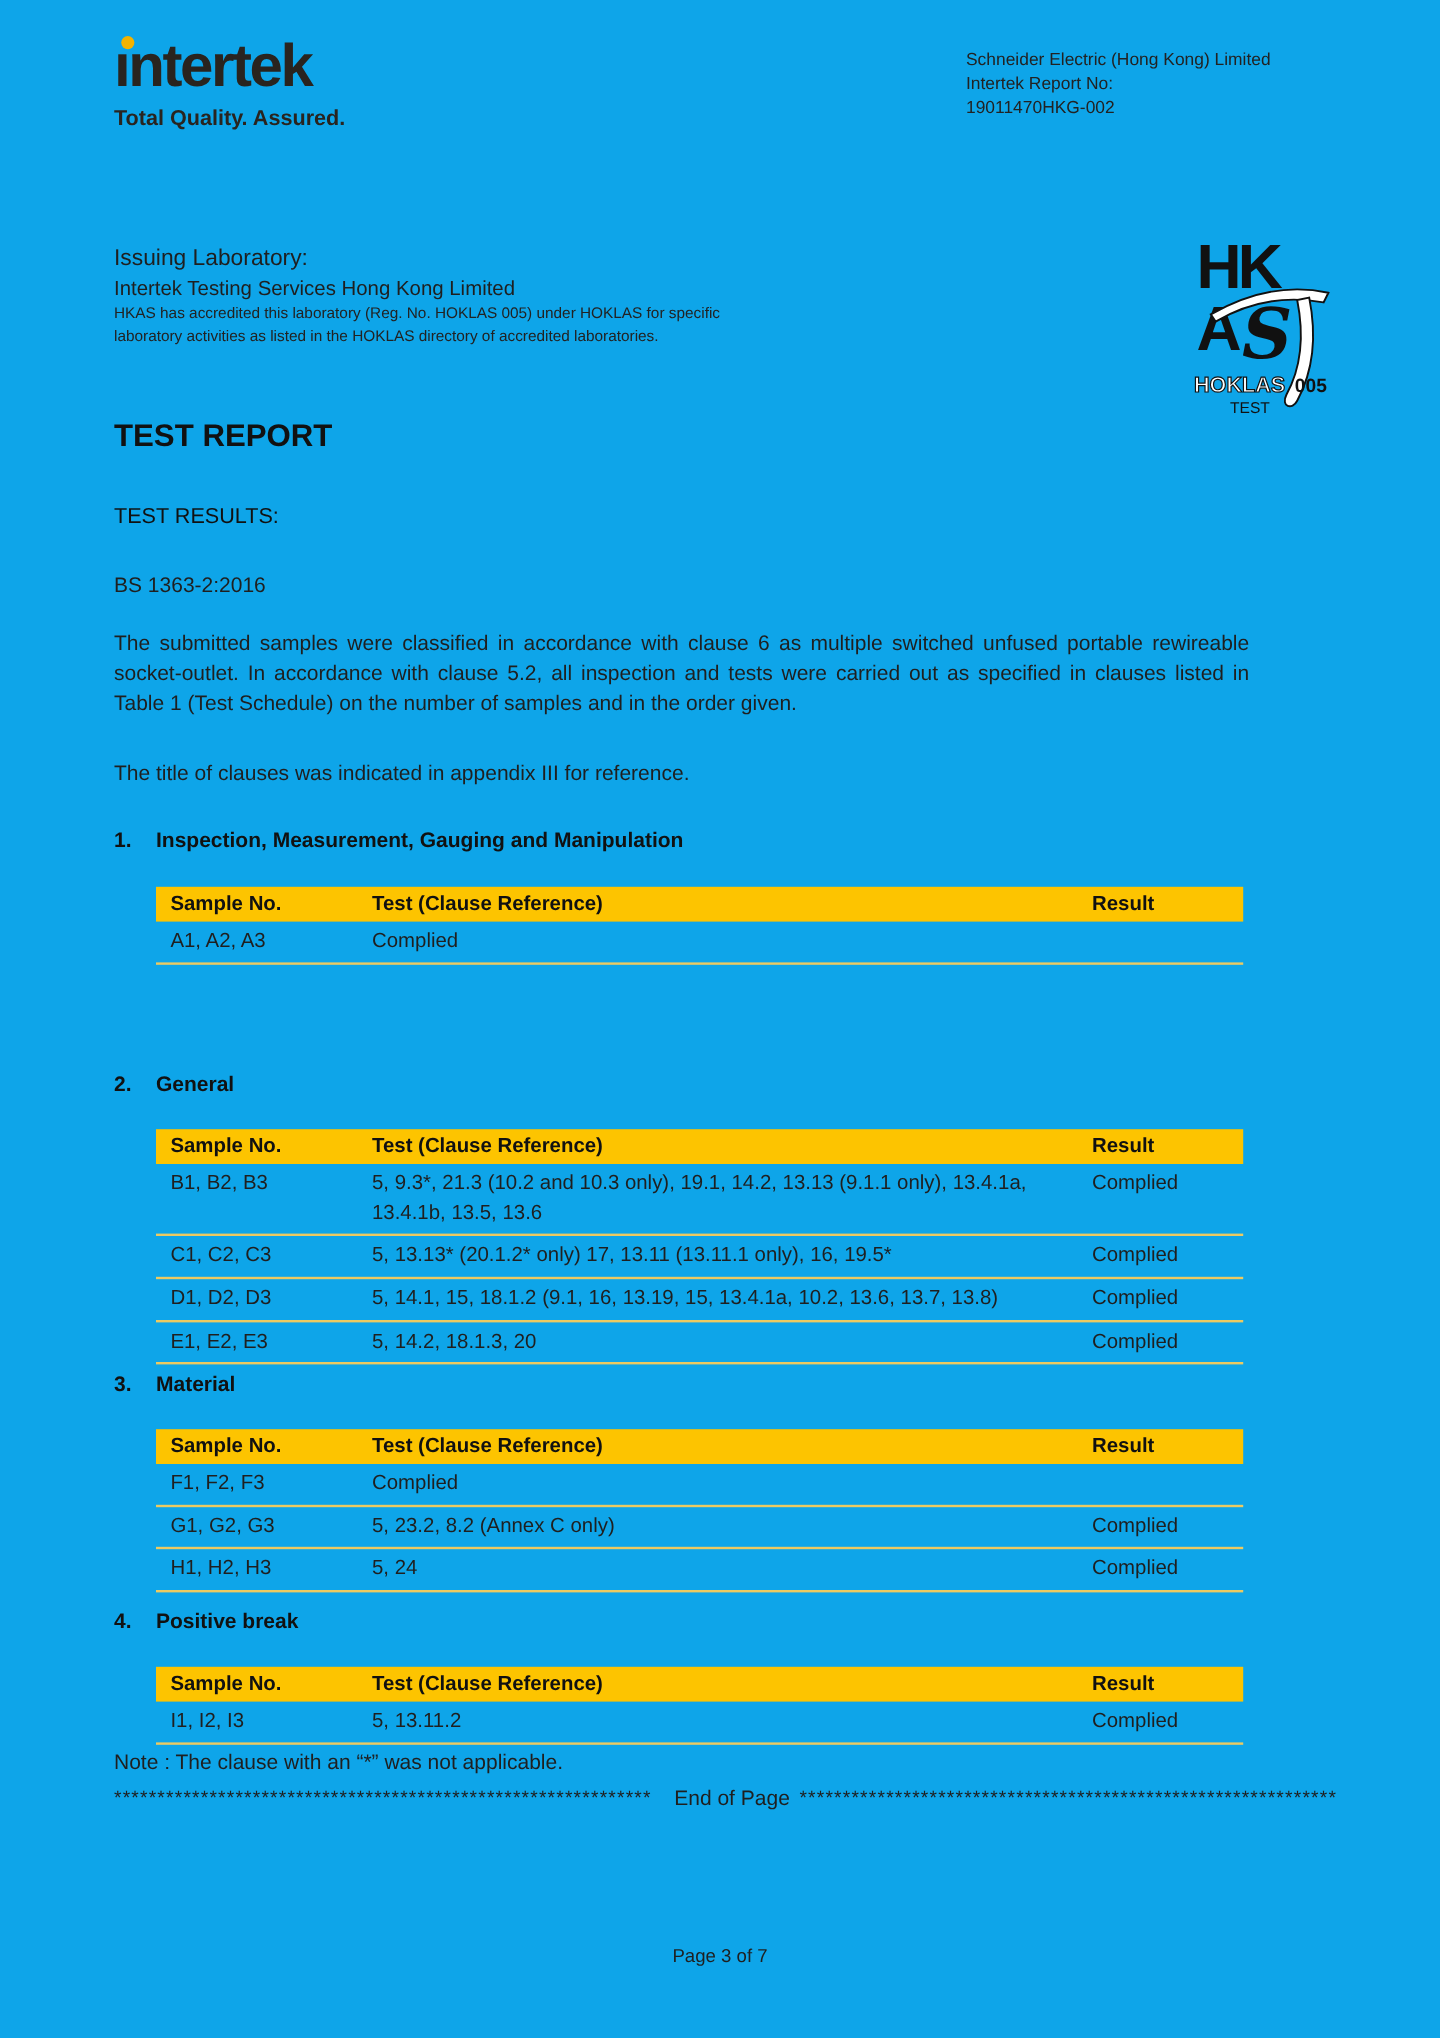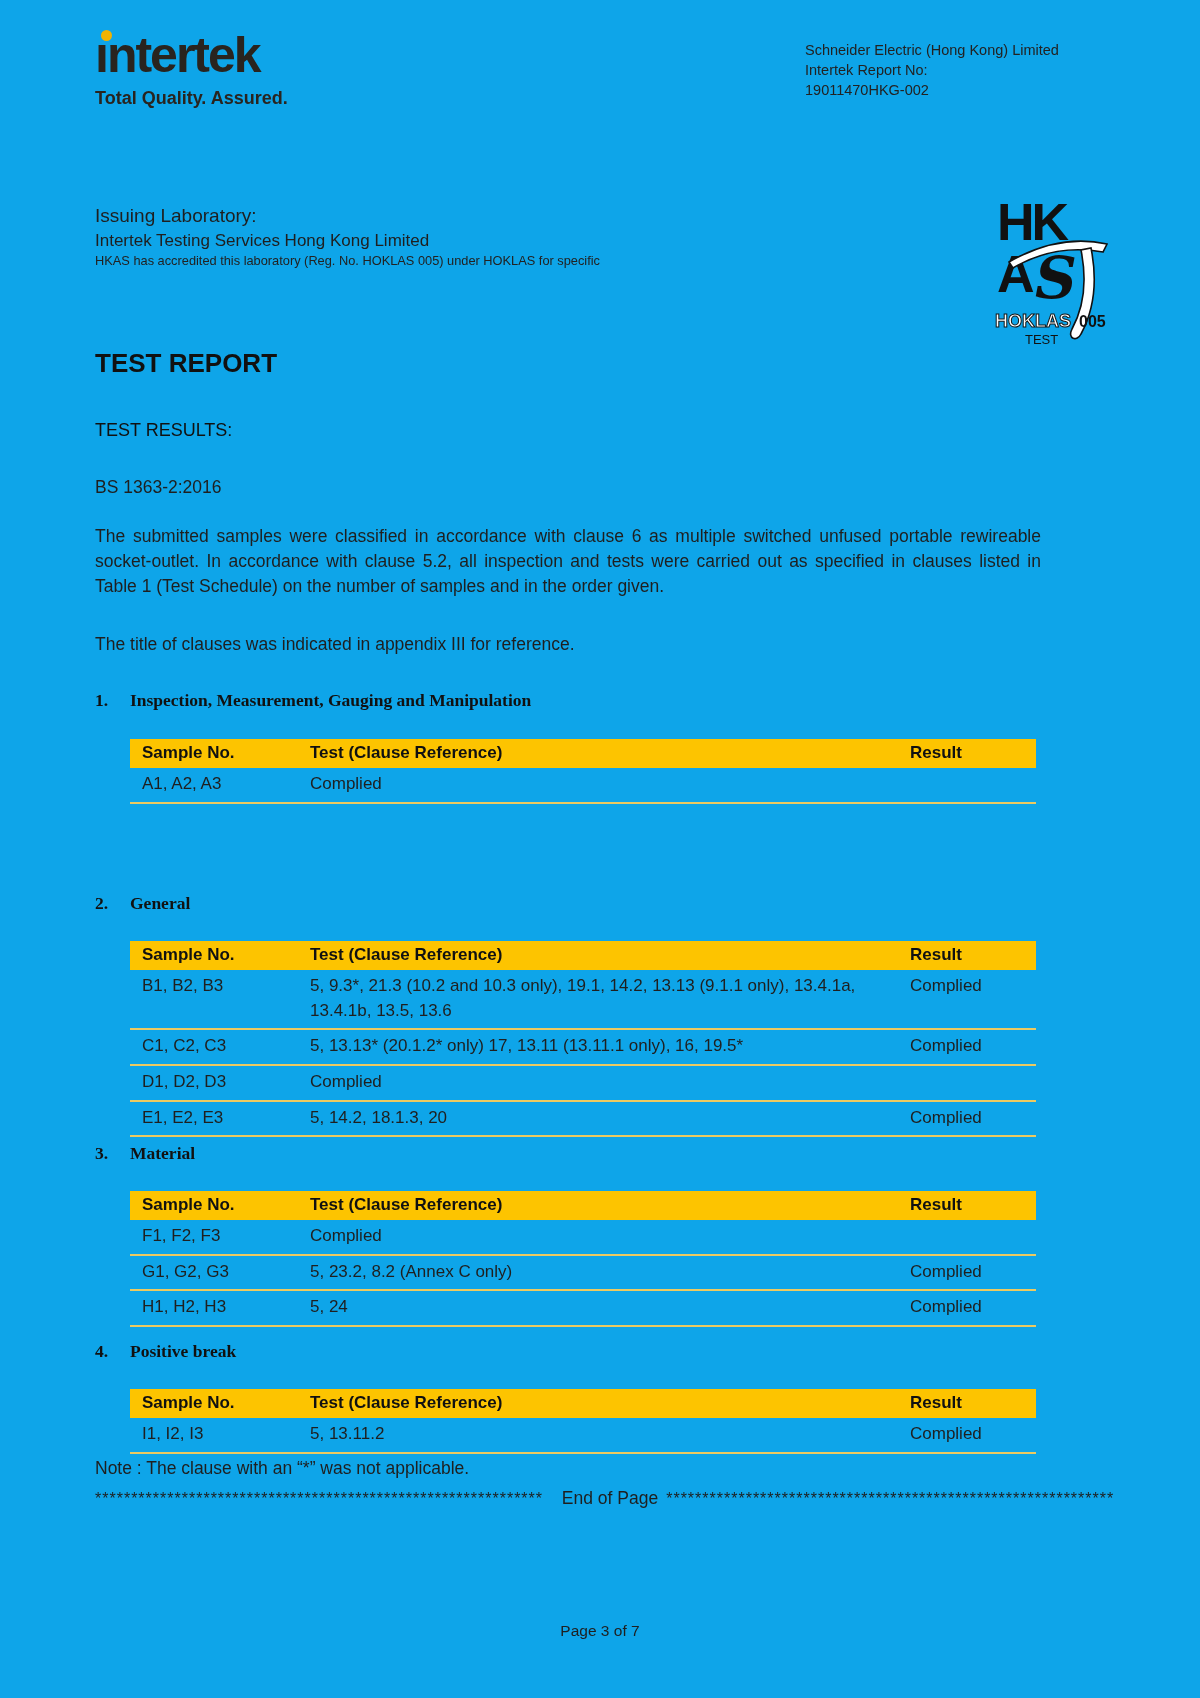--- a/index.html
+++ b/index.html
@@ -46,21 +46,21 @@
   
   .report-title { position: absolute; left: 95px; top: 348px; font-size: 26px; font-weight: 800; color: #111; }
   .results-label { position: absolute; left: 95px; top: 420px; font-size: 18px; font-weight: 400; color: #111; }
   .standard { position: absolute; left: 95px; top: 477px; font-size: 17.5px; }
   .para1 {
     position: absolute; left: 95px; top: 524px; width: 946px;
     font-size: 17.5px; line-height: 1.43; text-align: justify;
   }
   .para2 { position: absolute; left: 95px; top: 634px; font-size: 17.5px; }
   
-  .section-heading { position: absolute; font-size: 17.5px; font-weight: 800; color: #111; font-family: Liberation Serif, serif; }
+  .section-heading { position: absolute; font-size: 17.5px; font-weight: 800; color: #111; }
   .section-heading .num { display: inline-block; width: 35px; }
   .the-table { position: absolute; left: 130px; width: 906px; font-size: 17px; }
   .tbl-row {
     display: grid;
     grid-template-columns: 168px 600px 1fr;
     align-items: start;
   }
   .tbl-head {
     background: #fdc400;
     font-weight: 800;
@@ -100,20 +100,21 @@
   <div class="header-right">
     <div>Schneider Electric (Hong Kong) Limited</div>
     <div>Intertek Report No:</div>
     <div>19011470HKG-002</div>
   </div>
 
   <div class="issuing">
     <div class="issuing-label">Issuing Laboratory:</div>
     <div class="issuing-name">Intertek Testing Services Hong Kong Limited</div>
     <div class="issuing-small">HKAS has accredited this laboratory (Reg. No. HOKLAS 005) under HOKLAS for specific</div>
+    <div class="issuing-small">laboratory activities as listed in the HOKLAS directory of accredited laboratories.</div>
   </div>
 
   <div class="hkas">
     <svg width="130" height="160" viewBox="0 0 130 160">
       <text x="2" y="44" font-family="Liberation Sans, sans-serif" font-size="52" font-weight="bold" letter-spacing="-3" fill="#111">HK</text>
       <text x="2" y="96" font-family="Liberation Sans, sans-serif" font-size="52" font-weight="bold" fill="#111">A</text>
 
       <path d="M 18,72 C 45,56 75,50 108,56 L 112,48 C 76,40 42,50 14,66 Z" fill="#ffffff" stroke="#111" stroke-width="1.6"></path>
       <path d="M 96,52 C 102,82 100,112 86,138 C 82,146 72,143 77,133 C 89,111 92,84 86,54 Z" fill="#ffffff" stroke="#111" stroke-width="1.6"></path>
       <text x="40" y="102" font-family="DejaVu Serif, serif" font-style="italic" font-size="58" font-weight="bold" fill="#111">S</text>
@@ -161,20 +162,21 @@
     </div>
     <hr class="rule">
     <div class="tbl-row tbl-body">
       <div>C1, C2, C3</div>
       <div>5, 13.13* (20.1.2* only) 17, 13.11 (13.11.1 only), 16, 19.5*</div>
       <div>Complied</div>
     </div>
     <hr class="rule">
     <div class="tbl-row tbl-body">
       <div>D1, D2, D3</div>
+      <div>5, 14.1, 15, 18.1.2 (9.1, 16, 13.19, 15, 13.4.1a, 10.2, 13.6, 13.7, 13.8)</div>
       <div>Complied</div>
     </div>
     <hr class="rule">
     <div class="tbl-row tbl-body">
       <div>E1, E2, E3</div>
       <div>5, 14.2, 18.1.3, 20</div>
       <div>Complied</div>
     </div>
     <hr class="rule">
   </div>

